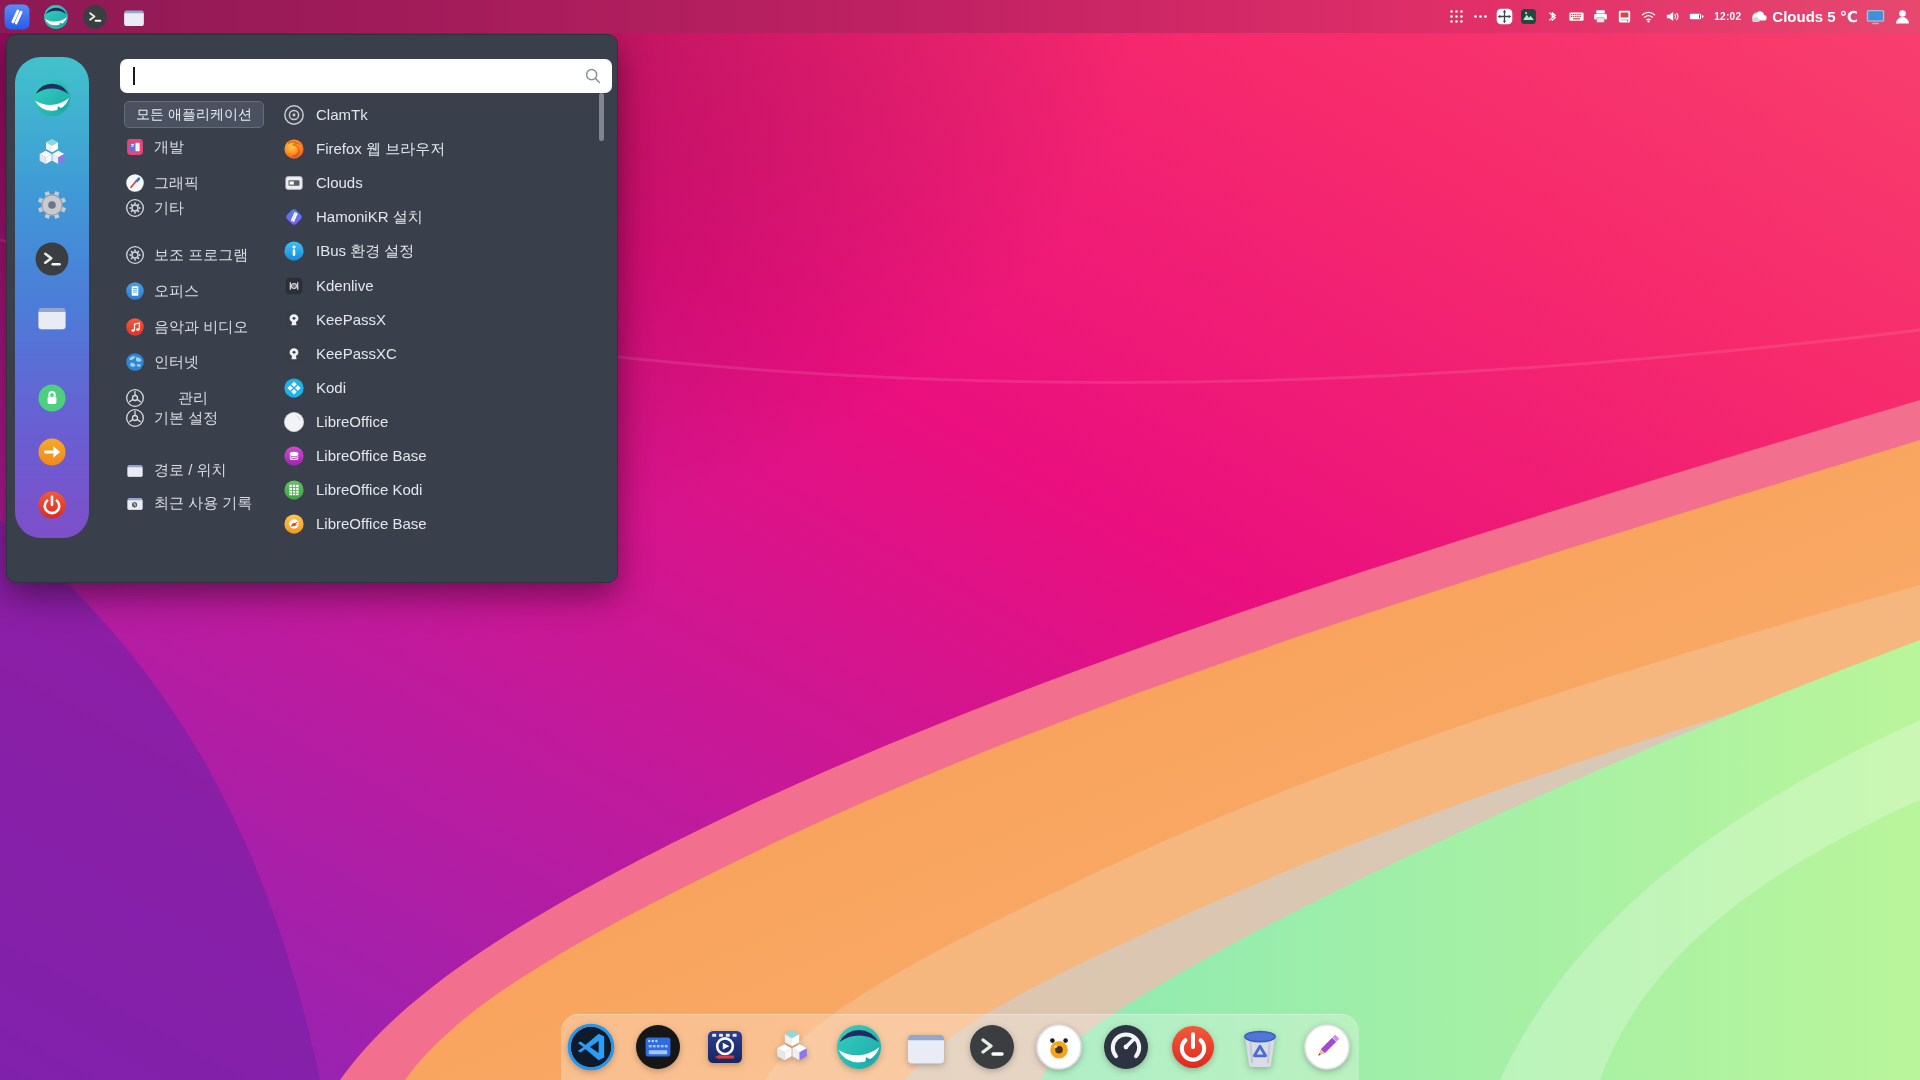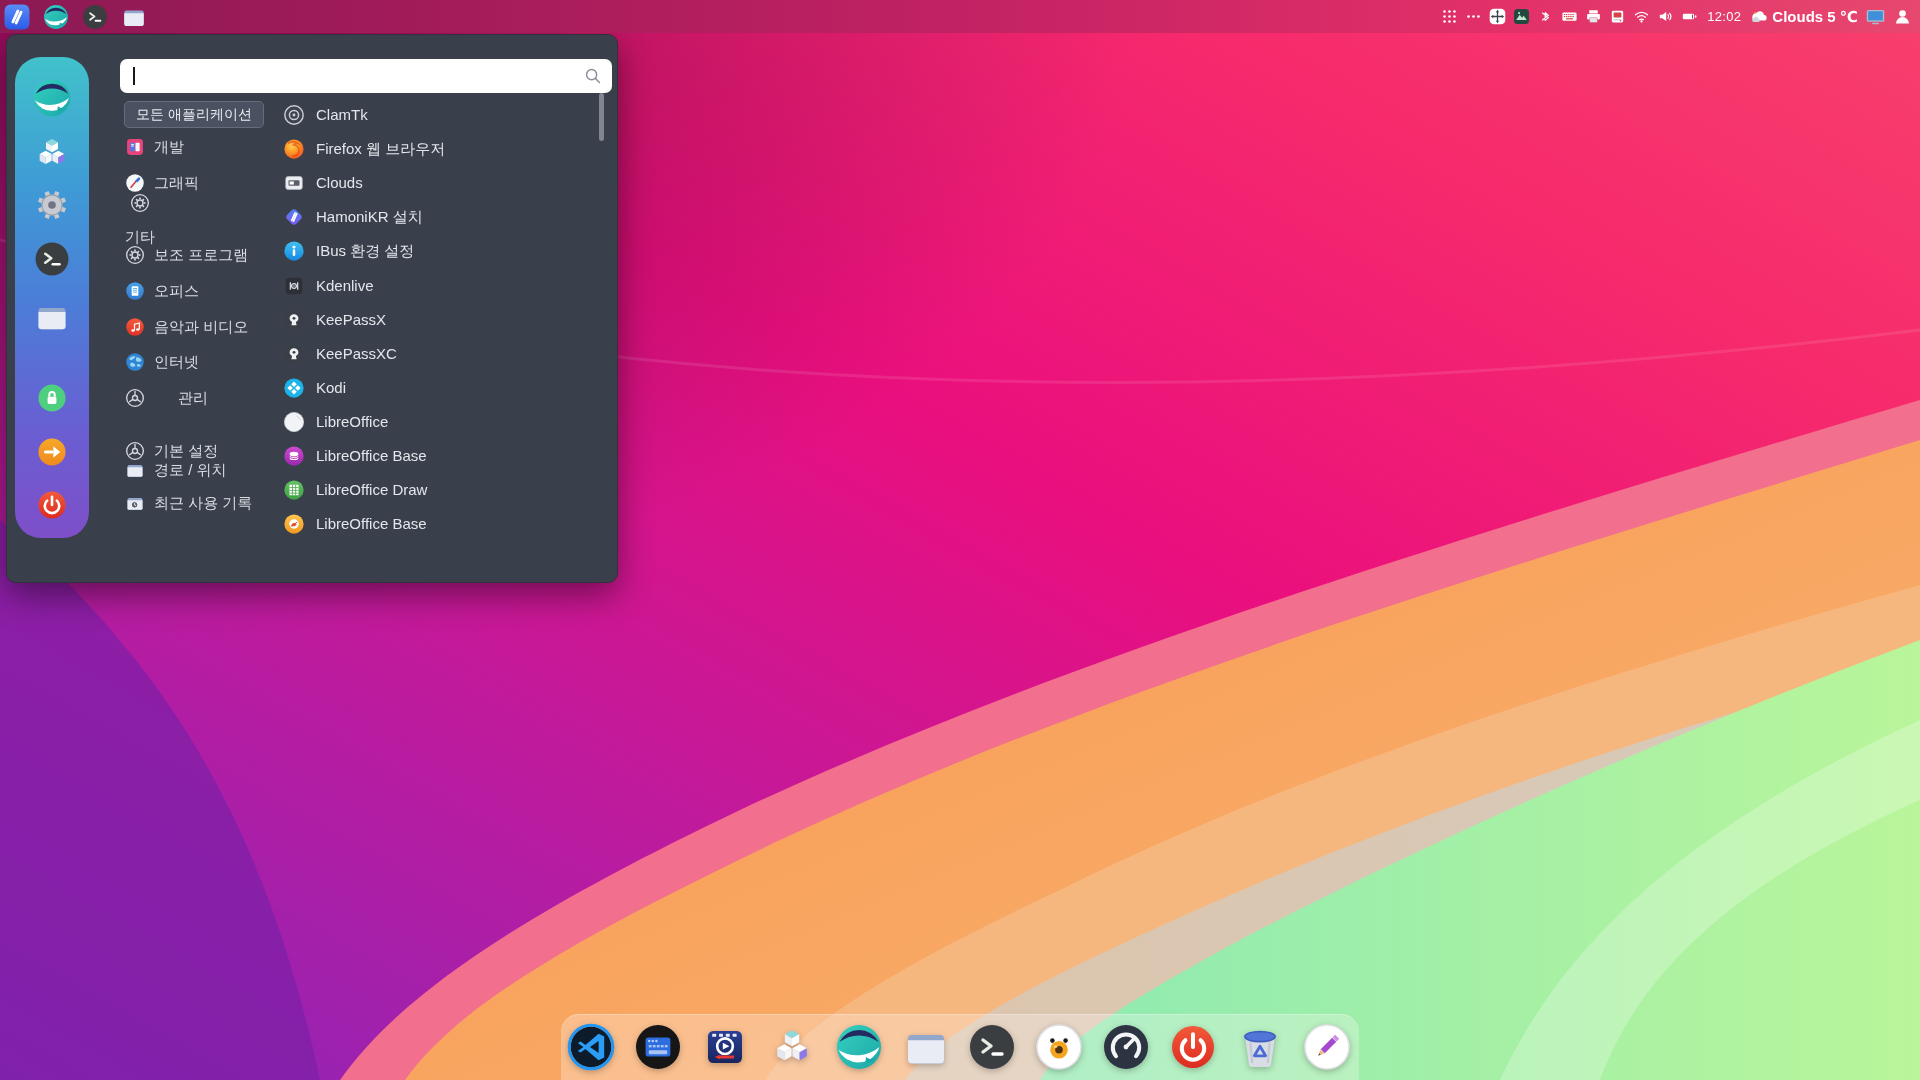--- a/index.html
+++ b/index.html
@@ -7,21 +7,21 @@
        font-family:"Liberation Sans","DejaVu Sans",sans-serif;background:#b0167d;}
   #wallpaper{position:absolute;inset:0;z-index:0;}
 
   
   .panel{position:absolute;left:0;top:0;width:1920px;height:33px;z-index:60;
          display:flex;align-items:center;
          background:linear-gradient(90deg,#8c1a54 0%,#a01b59 20%,#c22263 50%,#e23069 78%,#e6486f 100%);}
   .panel-left{display:flex;align-items:center;gap:13px;padding-left:4px;}
   .panel-right{margin-left:auto;display:flex;align-items:center;gap:7px;padding-right:8px;color:#fff;}
   .pico{display:flex;align-items:center;justify-content:center;cursor:pointer;}
-  .clock{font-size:13px;font-weight:400;color:#fff;letter-spacing:.3px;margin:0 2px;}
+  .clock{font-size:10px;font-weight:700;color:#fff;letter-spacing:.3px;margin:0 2px;}
   .weather{display:flex;align-items:center;gap:3px;font-size:15px;font-weight:700;color:#fff;}
 
   
   .menu{position:absolute;left:6px;top:34px;width:612px;height:549px;z-index:50;
         background:#3a404b;border-radius:10px;box-shadow:0 12px 34px rgba(0,0,0,.45);
         border:1px solid #2e333d;box-sizing:border-box;}
   .sidebar{position:absolute;left:8px;top:22px;width:74px;height:481px;border-radius:26px;
            background:linear-gradient(180deg,#41c2cb 0%,#3f99d6 28%,#4d7cd8 52%,#6a5ed2 78%,#7e4fc9 100%);}
   .sb-item{position:absolute;left:50%;transform:translate(-50%,-50%);cursor:pointer;line-height:0;}
   .search{position:absolute;left:113px;top:24px;width:492px;height:34px;background:#fff;
@@ -365,21 +365,21 @@
       <div class="cat-row" style="top: 132.9px;">
         <div class="icon-wrap">
           <svg width="20" height="20" viewBox="0 0 24 24">
             <circle cx="12" cy="12" r="10.5" fill="#f6f7f9"></circle>
        <path d="M7.2 17.2 L13 10.2" stroke="#cc4444" stroke-width="2" stroke-linecap="round"></path>
        <path d="M12.2 9.2 L15.6 5.8 a1.6 1.6 0 0 1 2.3 2.3 L14.5 11.5 Z" fill="#3e6fd9"></path>
           </svg>
         </div>
         <span>그래픽</span>
       </div>
-      <div class="cat-row" style="top: 158px; flex-direction: column;">
+      <div class="cat-row" style="top: 158px;">
         <div class="icon-wrap">
           <svg width="20" height="20" viewBox="0 0 24 24">
             <circle cx="12" cy="12" r="10" fill="none" stroke="#d5d9e0" stroke-width="1.6"></circle>
             <line x1="16.6" y1="12" x2="18.6" y2="12" stroke="#d5d9e0" stroke-width="2"></line>
             <line x1="15.25269119345812" y1="15.252691193458118" x2="16.66690475583121" y2="16.66690475583121" stroke="#d5d9e0" stroke-width="2"></line>
             <line x1="12" y1="16.6" x2="12" y2="18.6" stroke="#d5d9e0" stroke-width="2"></line>
             <line x1="8.747308806541882" y1="15.25269119345812" x2="7.333095244168787" y2="16.66690475583121" stroke="#d5d9e0" stroke-width="2"></line>
             <line x1="7.4" y1="12" x2="5.4" y2="12" stroke="#d5d9e0" stroke-width="2"></line>
             <line x1="8.74730880654188" y1="8.747308806541882" x2="7.333095244168786" y2="7.333095244168787" stroke="#d5d9e0" stroke-width="2"></line>
             <line x1="12" y1="7.4" x2="11.999999999999998" y2="5.4" stroke="#d5d9e0" stroke-width="2"></line>
@@ -464,21 +464,21 @@
        <circle cx="12" cy="12" r="3" fill="none" stroke="#d5d9e0" stroke-width="1.6"></circle>
        <g stroke="#d5d9e0" stroke-width="1.6">
               <line x1="12" y1="9" x2="12" y2="3.6"></line>
               <line x1="9.5" y1="13.6" x2="5" y2="16.8"></line>
               <line x1="14.5" y1="13.6" x2="19" y2="16.8"></line>
             </g>
           </svg>
         </div>
         <span>관리</span>
       </div>
-      <div class="cat-row" style="top: 401px;">
+      <div class="cat-row" style="top: 368px;">
         <div class="icon-wrap">
           <svg width="20" height="20" viewBox="0 0 24 24">
             <circle cx="12" cy="12" r="10" fill="none" stroke="#d5d9e0" stroke-width="1.6"></circle>
        <circle cx="12" cy="12" r="3" fill="none" stroke="#d5d9e0" stroke-width="1.6"></circle>
        <g stroke="#d5d9e0" stroke-width="1.6">
               <line x1="12" y1="9" x2="12" y2="3.6"></line>
               <line x1="9.5" y1="13.6" x2="5" y2="16.8"></line>
               <line x1="14.5" y1="13.6" x2="19" y2="16.8"></line>
             </g>
           </svg>
@@ -667,21 +667,21 @@
        <rect x="7" y="6.2" width="10" height="11.6" rx="1" fill="#fff"></rect>
        <g stroke="#4aa84e" stroke-width="0.9">
               <line x1="7" y1="9.4" x2="17" y2="9.4"></line>
               <line x1="7" y1="12.4" x2="17" y2="12.4"></line>
               <line x1="7" y1="15.4" x2="17" y2="15.4"></line>
               <line x1="10.4" y1="6.2" x2="10.4" y2="17.8"></line>
               <line x1="13.8" y1="6.2" x2="13.8" y2="17.8"></line>
             </g>
           </svg>
         </div>
-        <span>LibreOffice Draw</span>
+        <span>LibreOffice Kodi</span>
       </div>
       <div class="app-row" style="top: 474.2px;">
         <div class="icon-wrap">
           <svg width="22" height="22" viewBox="0 0 24 24">
             <defs>
               <linearGradient id="g50" x1="0" y1="0" x2="0" y2="1">
                 <stop offset="0" stop-color="#ffc44f"></stop>
                 <stop offset="1" stop-color="#f0991f"></stop>
               </linearGradient>
             </defs>

